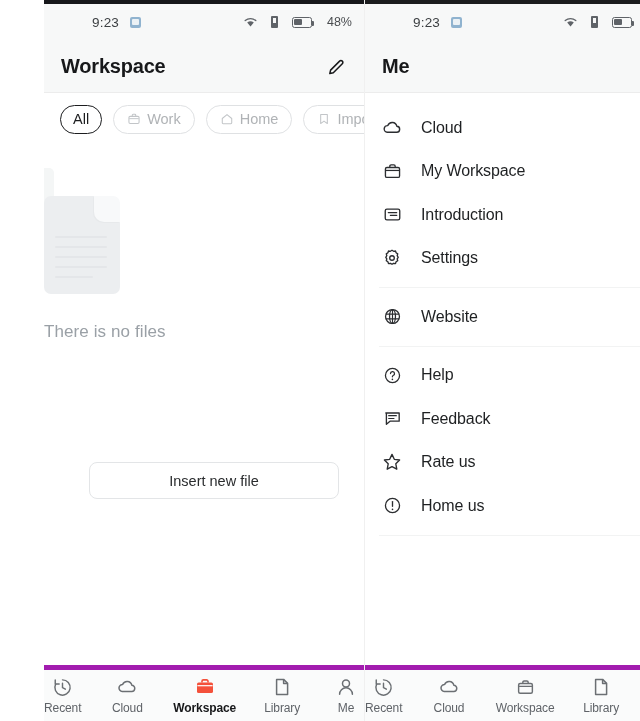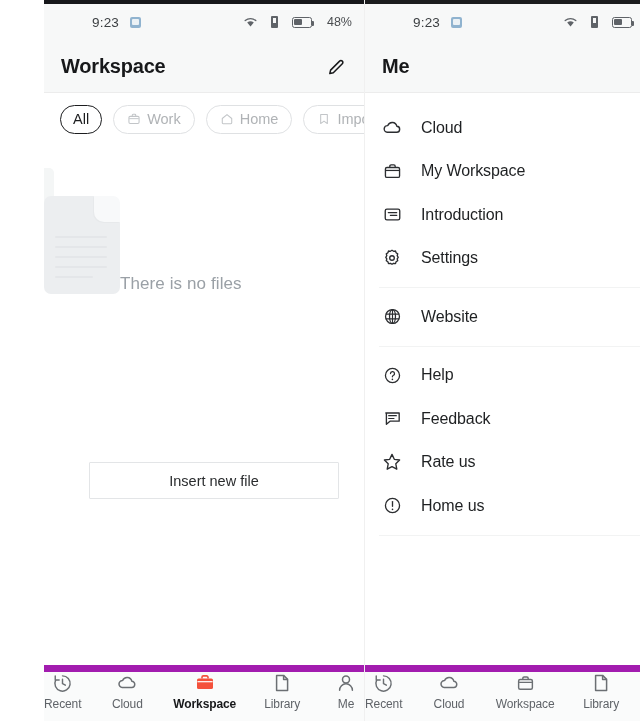--- a/index.html
+++ b/index.html
@@ -168,21 +168,21 @@
     left: 0; top: 669px;
     width: 12px; height: 3px;
     background: #c9cbcd;
     border-radius: 2px;
   }
 
   
   .empty {
     position: absolute;
     left: 0; right: 0; top: 196px;
-    display: flex; flex-direction: row; align-items: flex-end;
+    display: flex; flex-direction: column; align-items: flex-start;
   }
   .doc-illu {
     width: 76px; height: 98px;
     background: #eceef0;
     border-radius: 7px 22px 7px 7px;
     position: relative;
   }
   .doc-illu .fold {
     position: absolute; right: 0; top: 0;
     width: 26px; height: 26px;
@@ -198,21 +198,21 @@
     margin-top: 28px;
     font-size: 17px;
     color: #9aa0a6;
     letter-spacing: .1px;
   }
   .insert-btn {
     position: absolute;
     left: 45px; top: 462px;
     width: 250px; height: 37px;
     border: 1.2px solid #e3e5e7;
-    border-radius: 1px;
+    border-radius: 8px;
     background: #fff;
     display: flex; align-items: center; justify-content: center;
     font-size: 14.5px;
     color: #2a2c2e;
     font-family: "Liberation Sans", sans-serif;
   }
 
   
   .menu { padding-top: 6px; background: #fff; }
   .menu-group { padding: 7px 0; }
@@ -253,23 +253,23 @@
     border-bottom: 4px solid transparent;
     margin-left: 2px;
   }
 
   
   .bottomnav {
     position: absolute;
     left: 0; bottom: 0;
     width: 320px; height: 56px;
     background: #fafbfb;
-    border-top: 7px solid #a21caf;
+    border-top: 5px solid #a21caf;
     display: flex;
-    align-items: flex-start;
+    align-items: center;
     gap: 28px;
   }
   .navitem {
     flex: 1;
     display: flex; flex-direction: column;
     align-items: center; justify-content: center;
     gap: 3px;
   }
   .navicon { width: 22px; height: 22px; display: flex; align-items: center; justify-content: center; }
   .navlabel {

